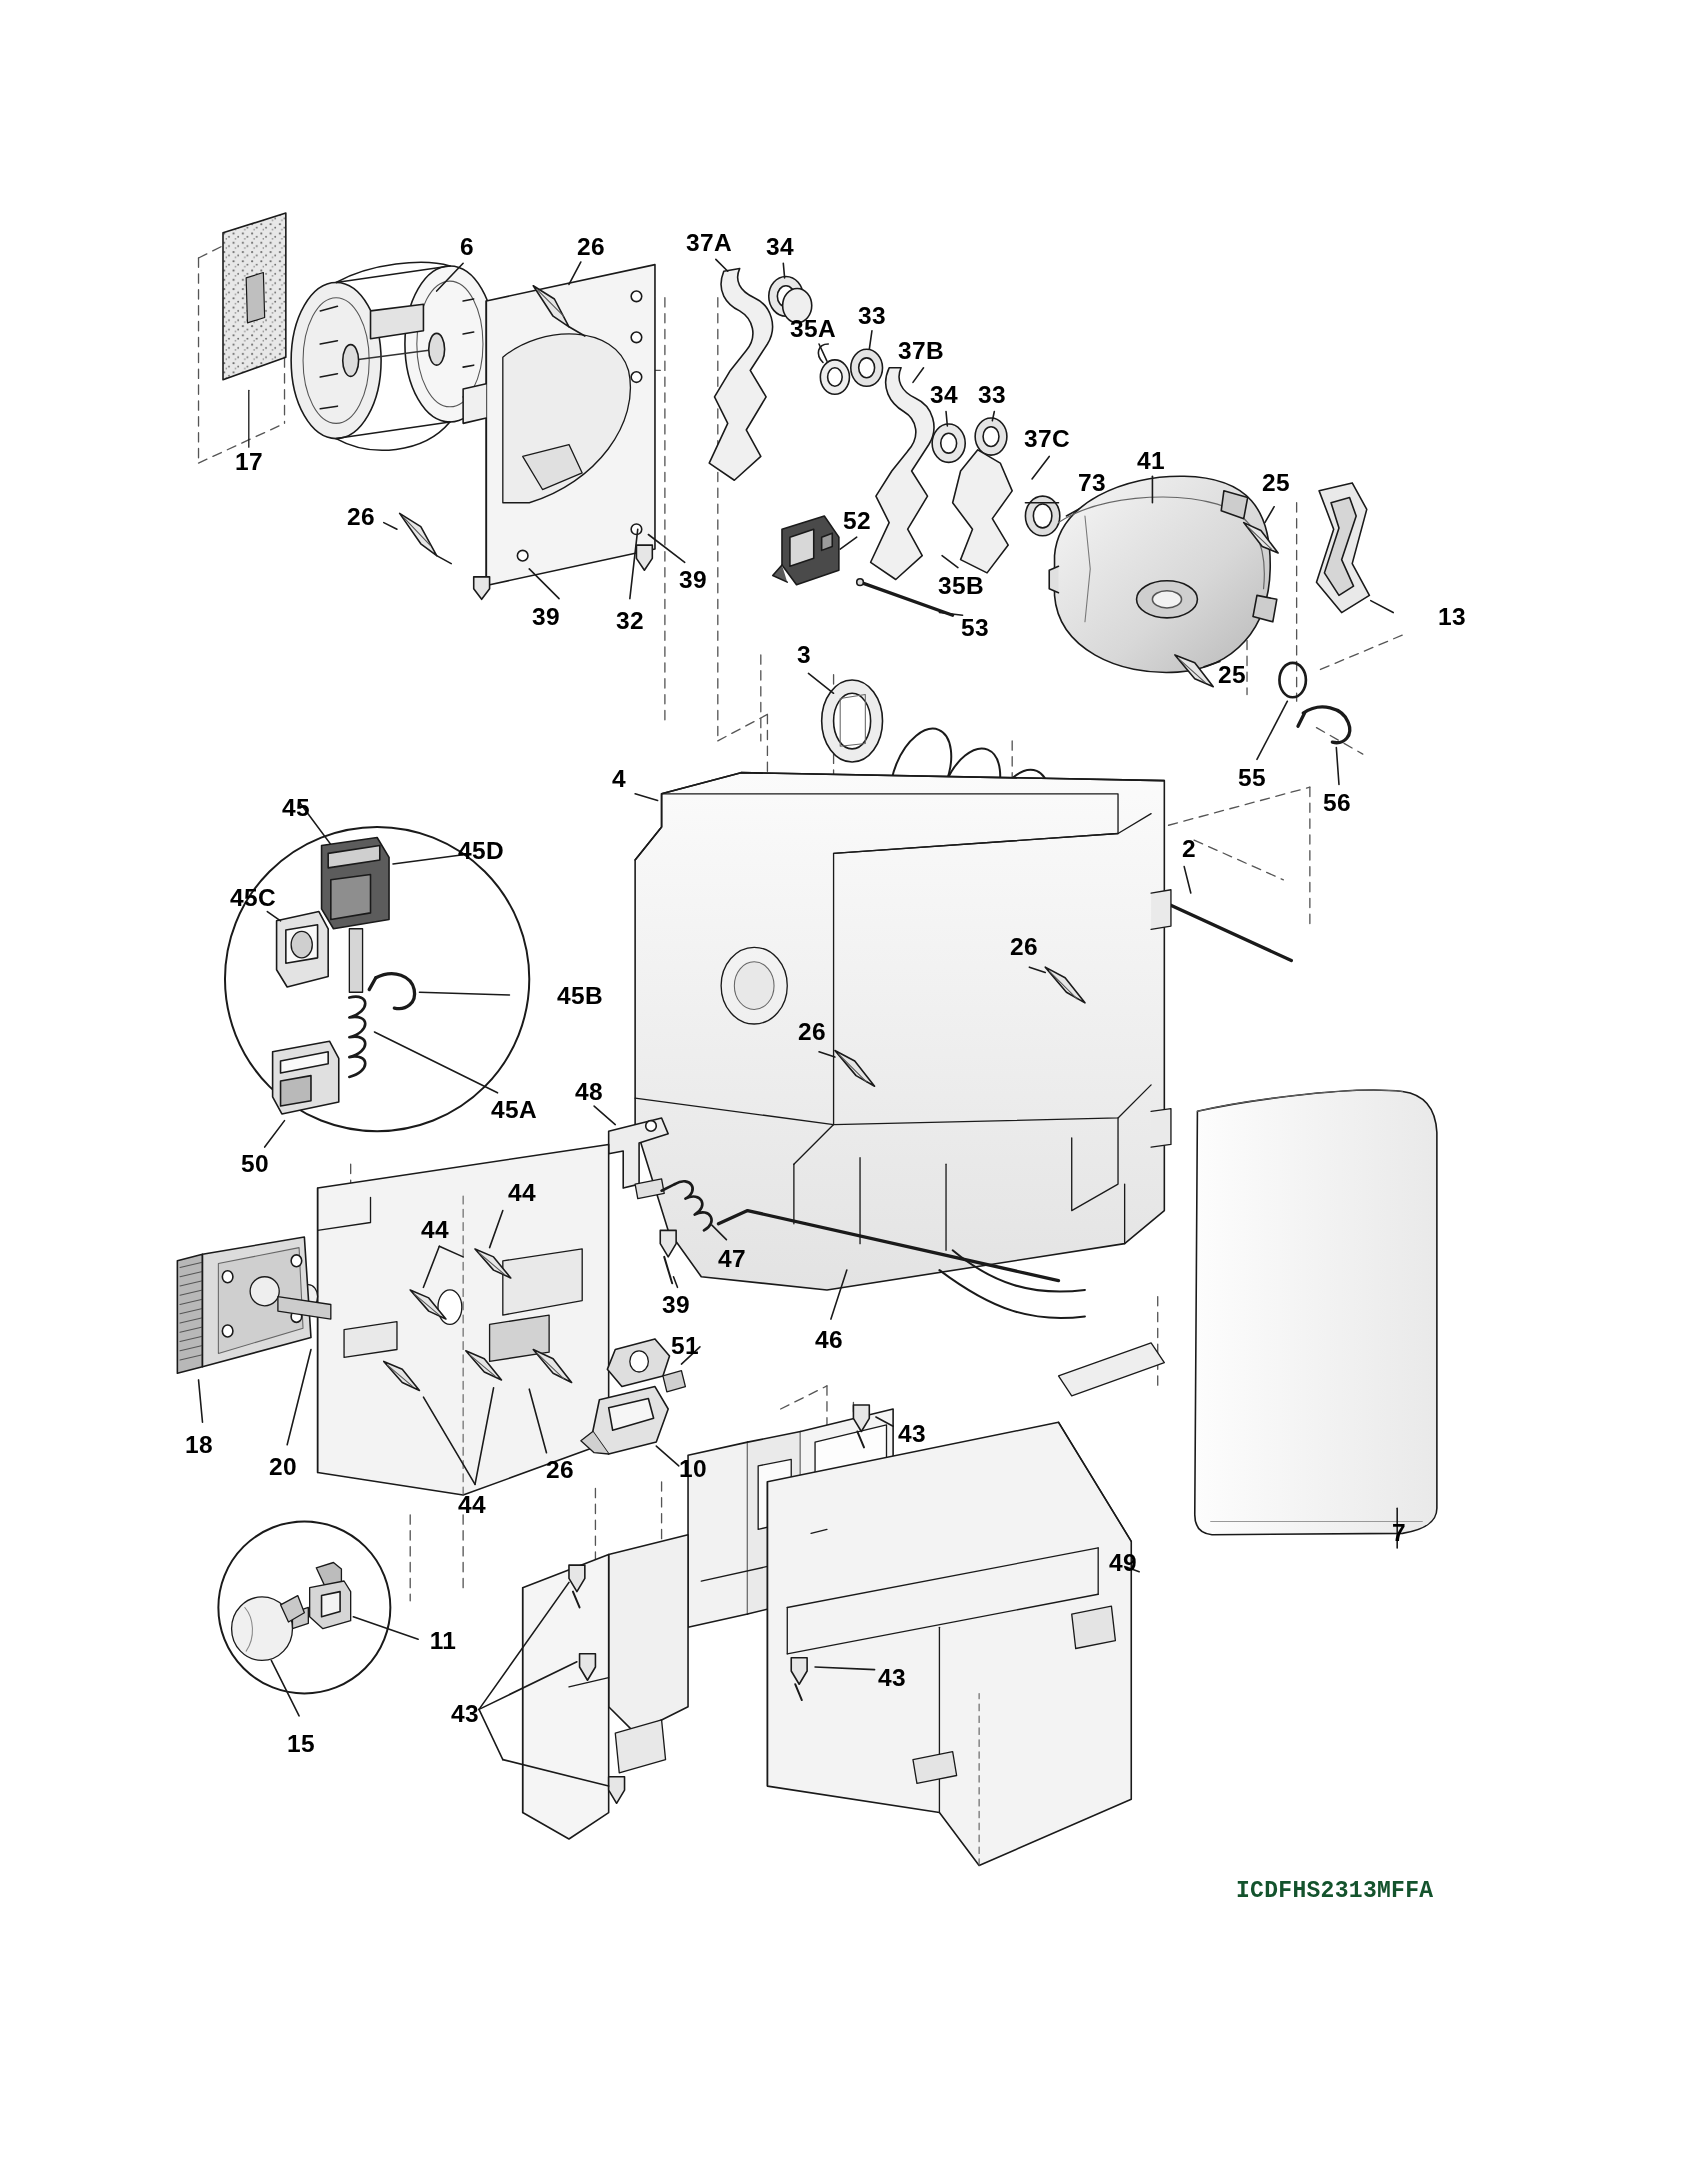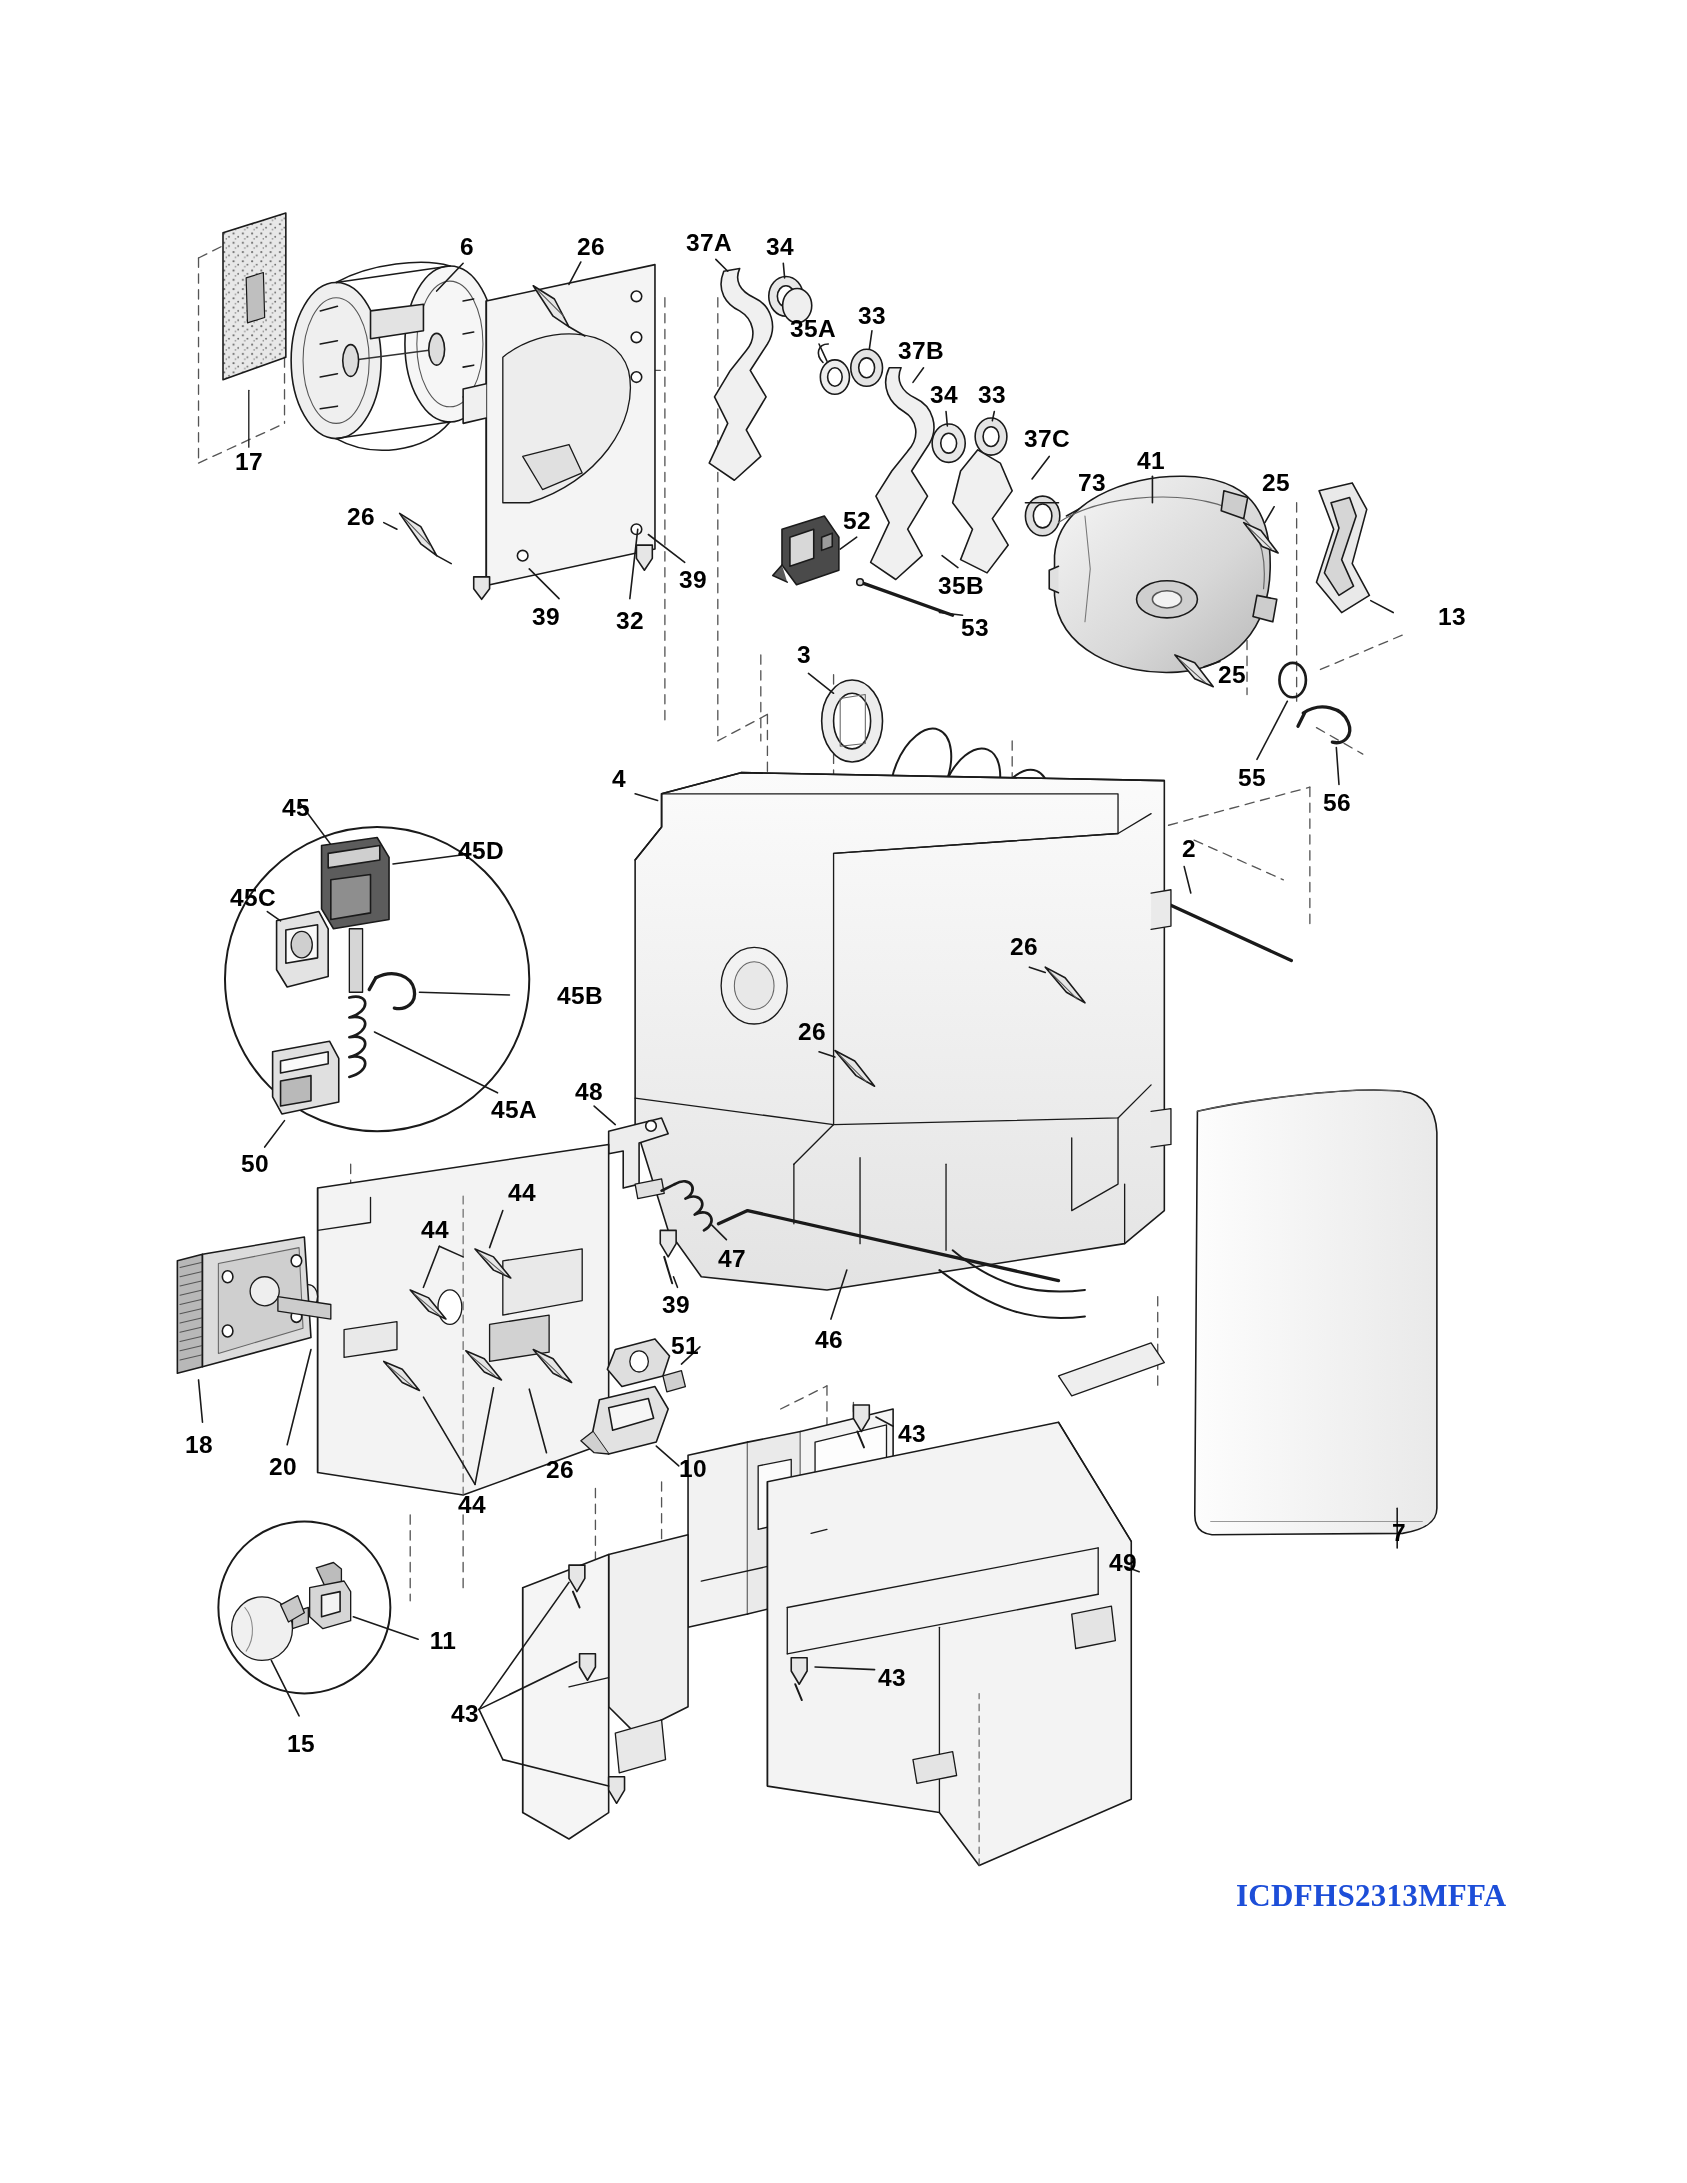--- a/index.html
+++ b/index.html
@@ -33,24 +33,24 @@
     font-weight: bold;
     font-size: 24.5px;
     line-height: 1;
     color: #000000;
     white-space: nowrap;
     transform: translate(-50%, -50%);
     letter-spacing: 0.3px;
   }
   .model-number {
     position: absolute;
-    font-family: Liberation Serif, serif;
+    font-family: Liberation Mono, monospace;
     font-weight: bold;
-    font-size: 31px;
-    color: #1d4ed8;
+    font-size: 23px;
+    color: #14532d;
     white-space: nowrap;
     letter-spacing: 0.3px;
   }
 </style>
 </head>
 <body>
 
 <div id="sheet">
 
   <svg id="diagram" viewBox="0 0 2550 3300">

